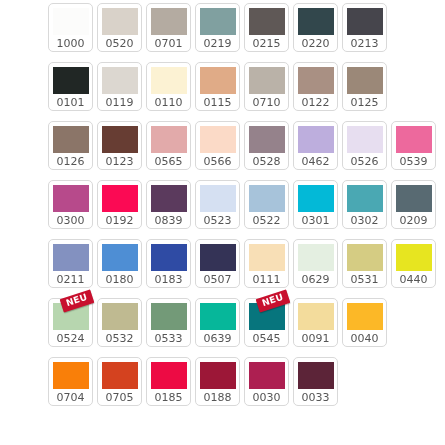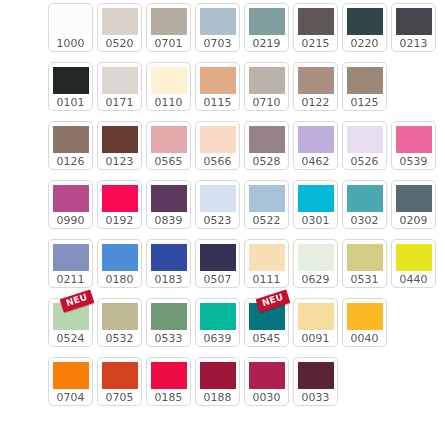--- a/index.html
+++ b/index.html
@@ -84,24 +84,20 @@
       </div>
       <div class="swatch-card">
         <div class="swatch-color" style="background: rgb(217, 210, 201);"></div>
         <div class="swatch-label">0520</div>
       </div>
       <div class="swatch-card">
         <div class="swatch-color" style="background: rgb(180, 171, 161);"></div>
         <div class="swatch-label">0701</div>
       </div>
       <div class="swatch-card">
-        <div class="swatch-color" style="background: rgb(175, 192, 205);"></div>
-        <div class="swatch-label">0703</div>
-      </div>
-      <div class="swatch-card">
         <div class="swatch-color" style="background: rgb(128, 160, 160);"></div>
         <div class="swatch-label">0219</div>
       </div>
       <div class="swatch-card">
         <div class="swatch-color" style="background: rgb(95, 88, 86);"></div>
         <div class="swatch-label">0215</div>
       </div>
       <div class="swatch-card">
         <div class="swatch-color" style="background: rgb(50, 71, 76);"></div>
         <div class="swatch-label">0220</div>
@@ -111,21 +107,21 @@
         <div class="swatch-label">0213</div>
       </div>
     </div>
     <div class="swatch-row">
       <div class="swatch-card">
         <div class="swatch-color" style="background: rgb(33, 39, 37);"></div>
         <div class="swatch-label">0101</div>
       </div>
       <div class="swatch-card">
         <div class="swatch-color" style="background: rgb(220, 215, 208);"></div>
-        <div class="swatch-label">0171</div>
+        <div class="swatch-label">0119</div>
       </div>
       <div class="swatch-card">
         <div class="swatch-color" style="background: rgb(252, 242, 211);"></div>
         <div class="swatch-label">0110</div>
       </div>
       <div class="swatch-card">
         <div class="swatch-color" style="background: rgb(224, 171, 135);"></div>
         <div class="swatch-label">0115</div>
       </div>
       <div class="swatch-card">
@@ -171,21 +167,21 @@
         <div class="swatch-label">0526</div>
       </div>
       <div class="swatch-card">
         <div class="swatch-color" style="background: rgb(237, 105, 157);"></div>
         <div class="swatch-label">0539</div>
       </div>
     </div>
     <div class="swatch-row">
       <div class="swatch-card">
         <div class="swatch-color" style="background: rgb(183, 74, 139);"></div>
-        <div class="swatch-label">0990</div>
+        <div class="swatch-label">0300</div>
       </div>
       <div class="swatch-card">
         <div class="swatch-color" style="background: rgb(251, 10, 84);"></div>
         <div class="swatch-label">0192</div>
       </div>
       <div class="swatch-card">
         <div class="swatch-color" style="background: rgb(91, 58, 93);"></div>
         <div class="swatch-label">0839</div>
       </div>
       <div class="swatch-card">

